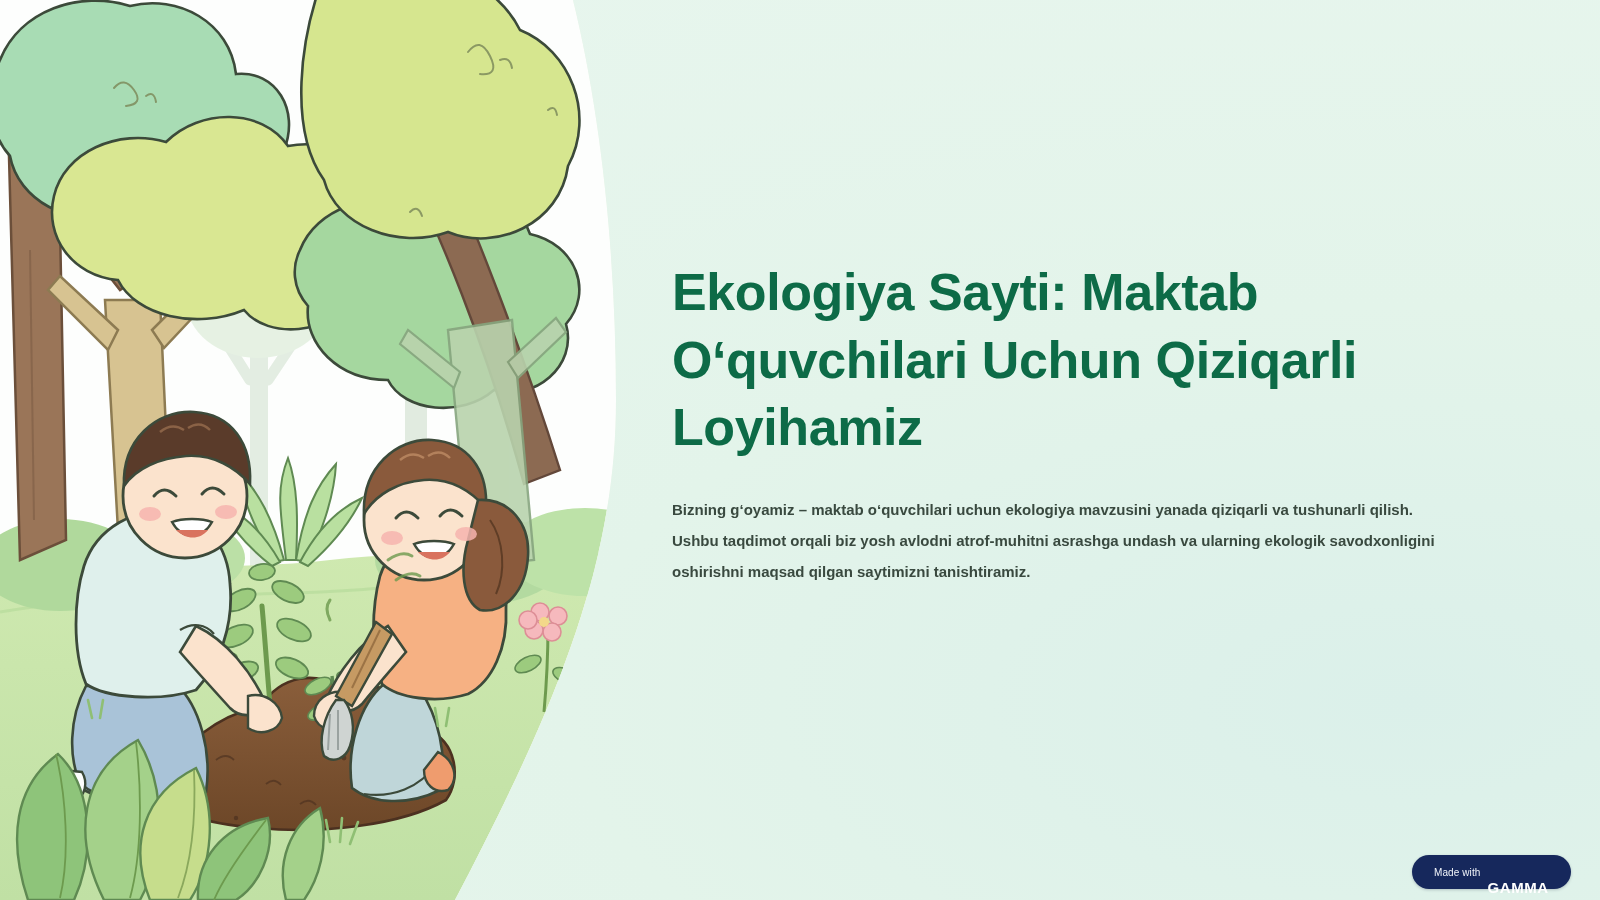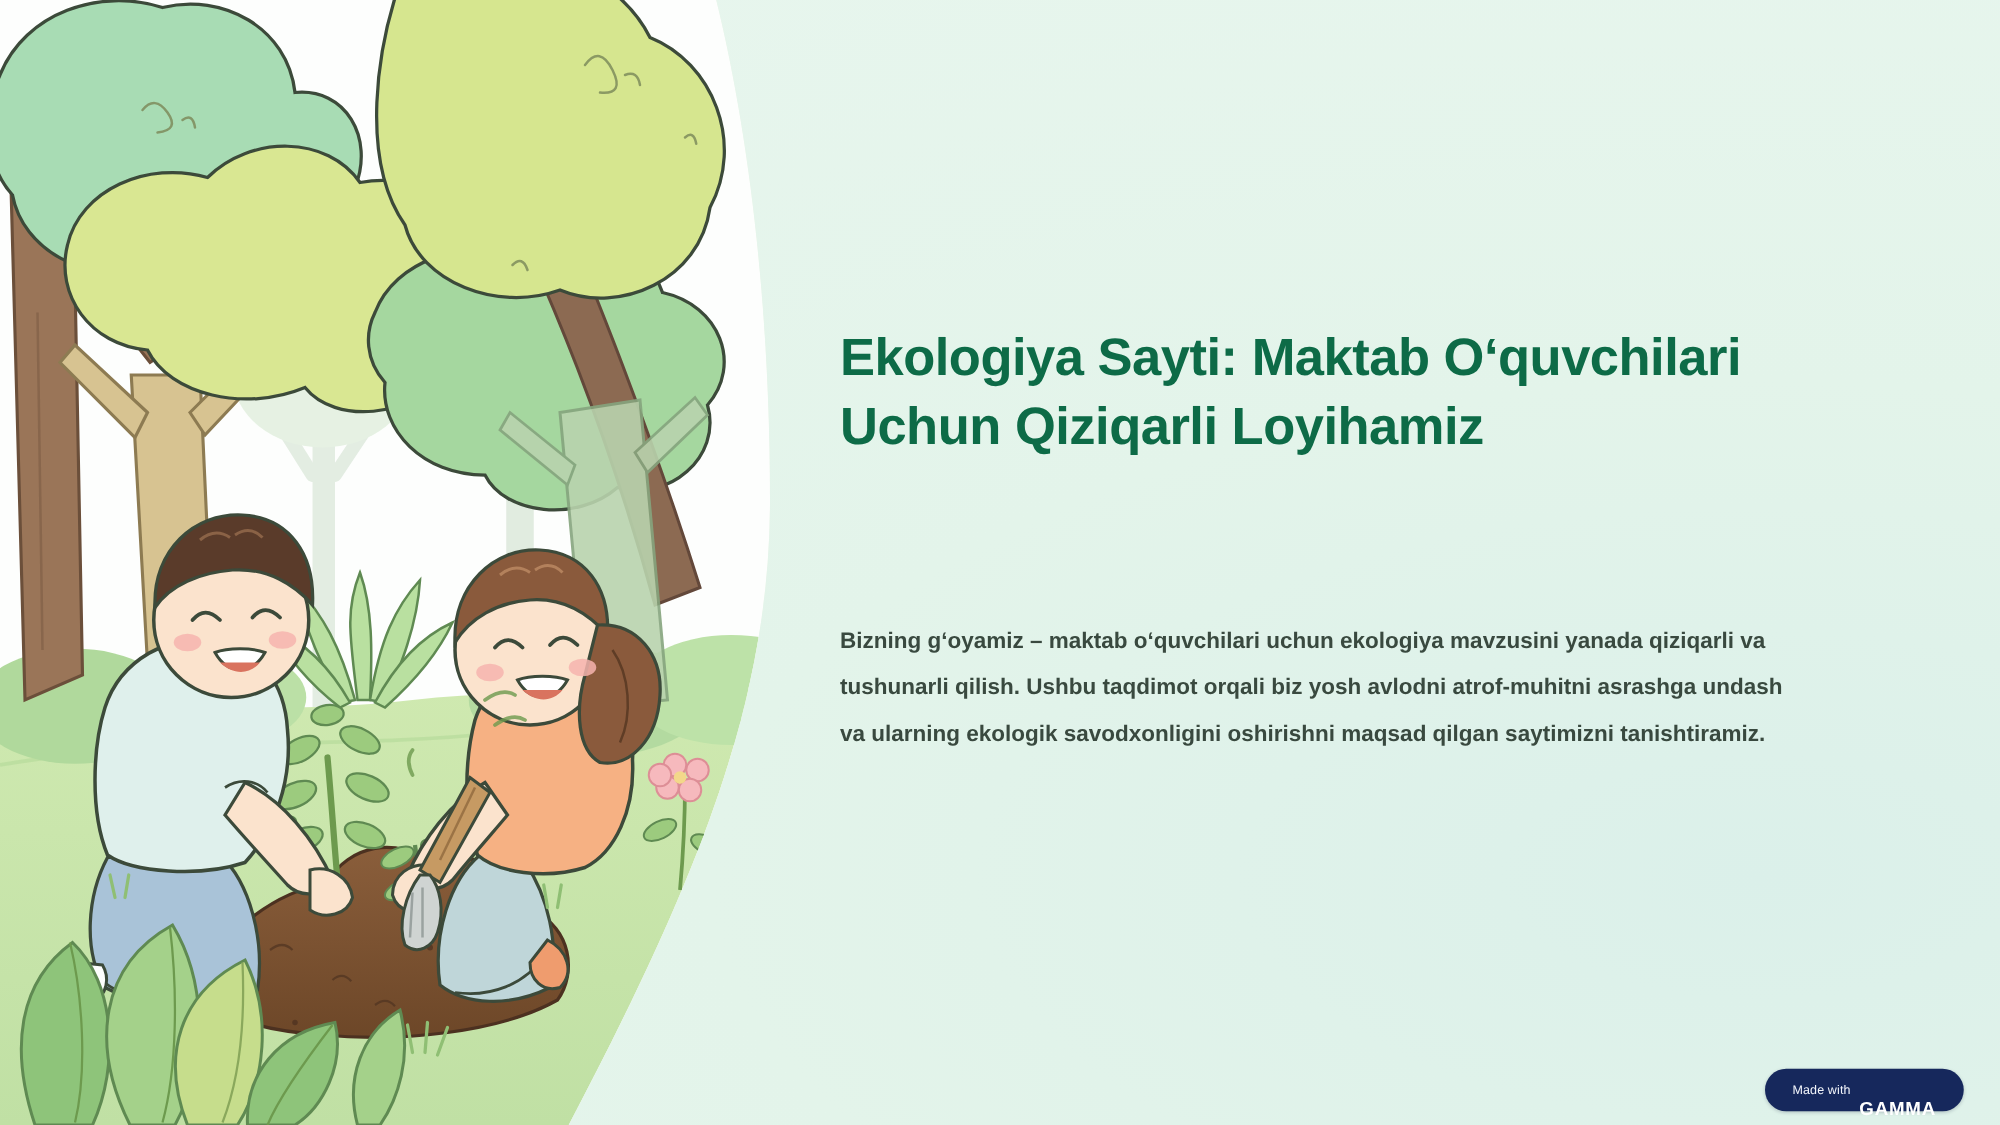--- a/index.html
+++ b/index.html
@@ -25,28 +25,28 @@
   }
   .illus svg{display:block;width:640px;height:900px;}
 
   
   .content{
     position:absolute;left:672px;top:0;width:790px;height:900px;
   }
   .title{
     position:absolute;top:259px;left:0;width:772px;
     margin:0;
-    font-size:42px;line-height:1.3;font-weight:700;
+    font-size:52px;line-height:1.3;font-weight:700;
     letter-spacing:-0.4px;
     color:#0d6b47;
   }
   .body-copy{
     position:absolute;top:494px;left:0;width:775px;
     margin:0;
-    font-size:18px;line-height:2.08;font-weight:700;
+    font-size:15px;line-height:2.08;font-weight:700;
     color:#39493f;
   }
 
   
   .gamma-badge{
     position:absolute;left:1412px;top:855px;
     height:34px;box-sizing:border-box;
     display:flex;align-items:center;justify-content:center;gap:7px;
     padding:0 22px;
     border-radius:17px;

